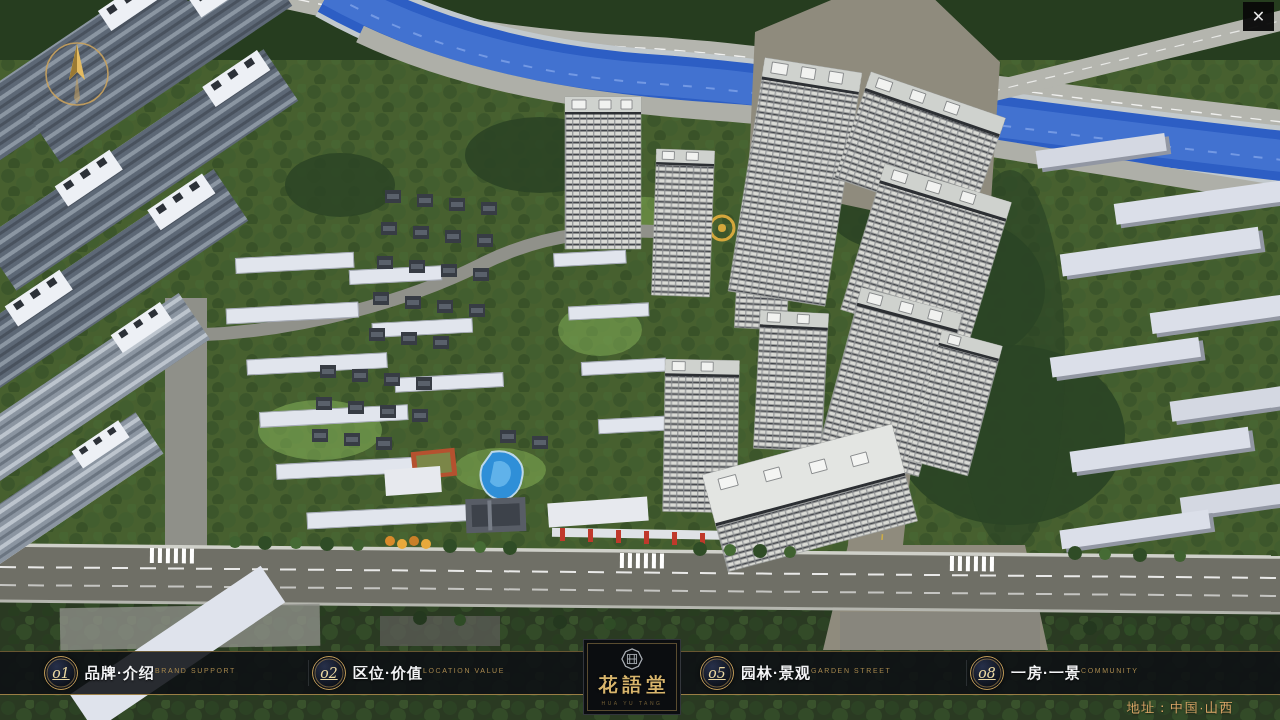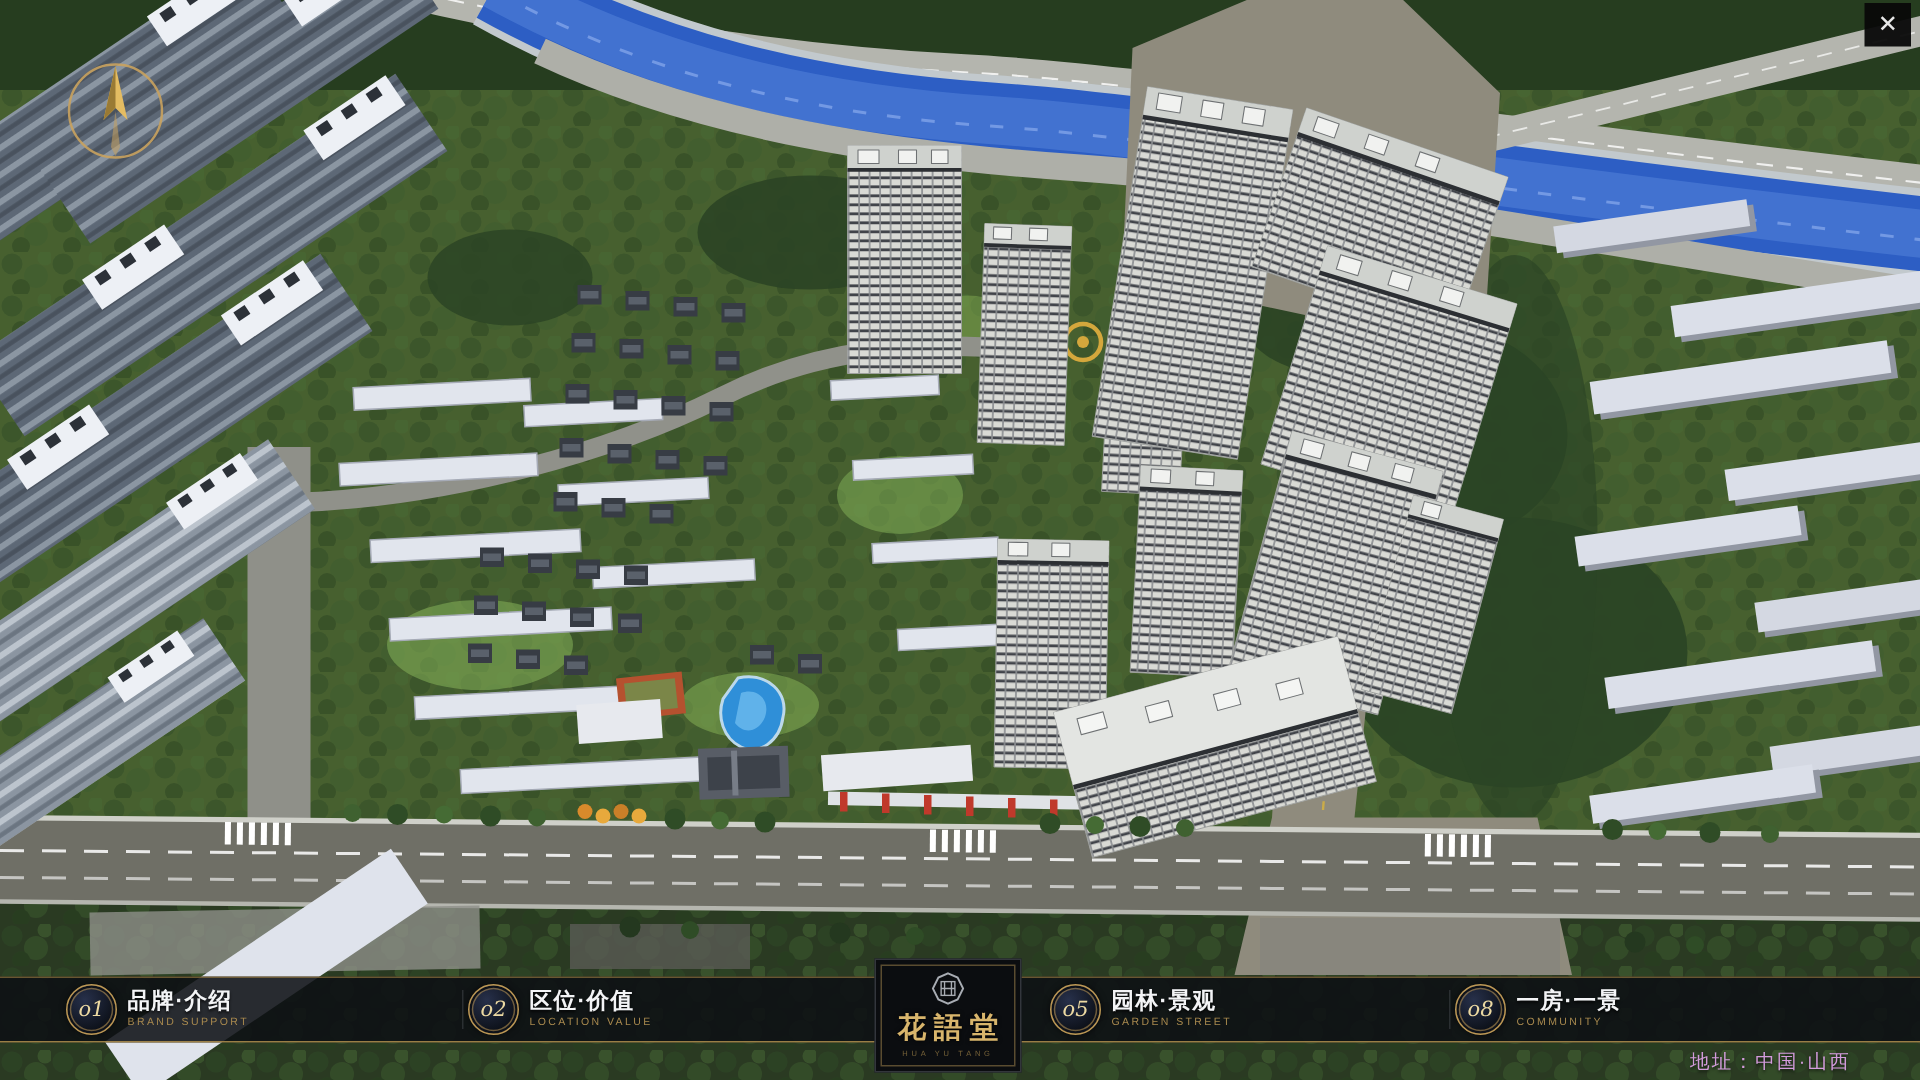--- a/index.html
+++ b/index.html
@@ -25,38 +25,38 @@
   .menu-group.left{margin-left:44px;width:536px;}
   .menu-group.right{margin-left:120px;width:540px;}
   .menu-item{flex:1;display:flex;align-items:center;gap:7px;position:relative;cursor:pointer;}
   .menu-item + .menu-item::before{content:"";position:absolute;left:-4px;top:8px;bottom:8px;
     width:1px;background:rgba(210,215,225,.14);}
   .badge{width:32px;height:32px;border-radius:50%;flex:0 0 32px;
     border:1.5px solid #bd9855;
     box-shadow:inset 0 0 0 1.5px #0d1119, inset 0 0 0 2.5px rgba(189,152,85,.55), 0 0 4px rgba(0,0,0,.6);
     background:radial-gradient(circle at 36% 30%, #27304a, #0c1018 72%);
     color:#ecd9a2;font:italic 14px "DejaVu Serif",serif;
-    display:flex;align-items:center;justify-content:center;}
-  .labels{display:flex;flex-direction:column;line-height:1.1;}
+    display:flex;align-items:center;justify-content:center;text-decoration:underline;}
+  .labels{display:flex;line-height:1.1;}
   .label-zh{color:#f3f4f6;font-size:15px;font-weight:bold;letter-spacing:1px;
     text-shadow:0 1px 2px rgba(0,0,0,.8);white-space:nowrap;}
   .label-en{color:#a8894e;font-size:7px;letter-spacing:1.6px;margin-top:2px;white-space:nowrap;}
 
   
   .logo-panel{position:absolute;left:583px;top:639px;width:98px;height:76px;
     background:#0b0d10;border:1px solid #33363c;box-sizing:border-box;
     display:flex;flex-direction:column;align-items:center;justify-content:center;z-index:5;}
   .logo-panel::after{content:"";position:absolute;inset:3px;border:1px solid rgba(170,140,80,.5);pointer-events:none;}
   .logo-emblem{width:22px;height:22px;margin-bottom:2px;opacity:.9;}
   .logo-name{color:#d8b56c;font-family:"DejaVu Serif",serif;font-weight:bold;
     font-size:19px;letter-spacing:5px;margin-left:5px;text-shadow:0 0 3px rgba(0,0,0,.9);}
   .logo-tagline{color:#9a7e45;font-size:5px;letter-spacing:2.5px;margin-top:2px;opacity:.75;}
 
   
-  .address{position:absolute;right:46px;top:699px;color:#f0abfc;font-size:13px;
+  .address{position:absolute;right:46px;top:699px;color:#fdba74;font-size:13px;
     letter-spacing:1.5px;opacity:.85;text-shadow:0 1px 2px rgba(0,0,0,.7);}
 </style>
 </head>
 <body>
 
 <div class="stage">
 
   <svg class="scene" width="1280" height="720" viewBox="0 0 1280 720">
     <defs>
       <pattern id="pTree" width="34" height="28" patternUnits="userSpaceOnUse">

